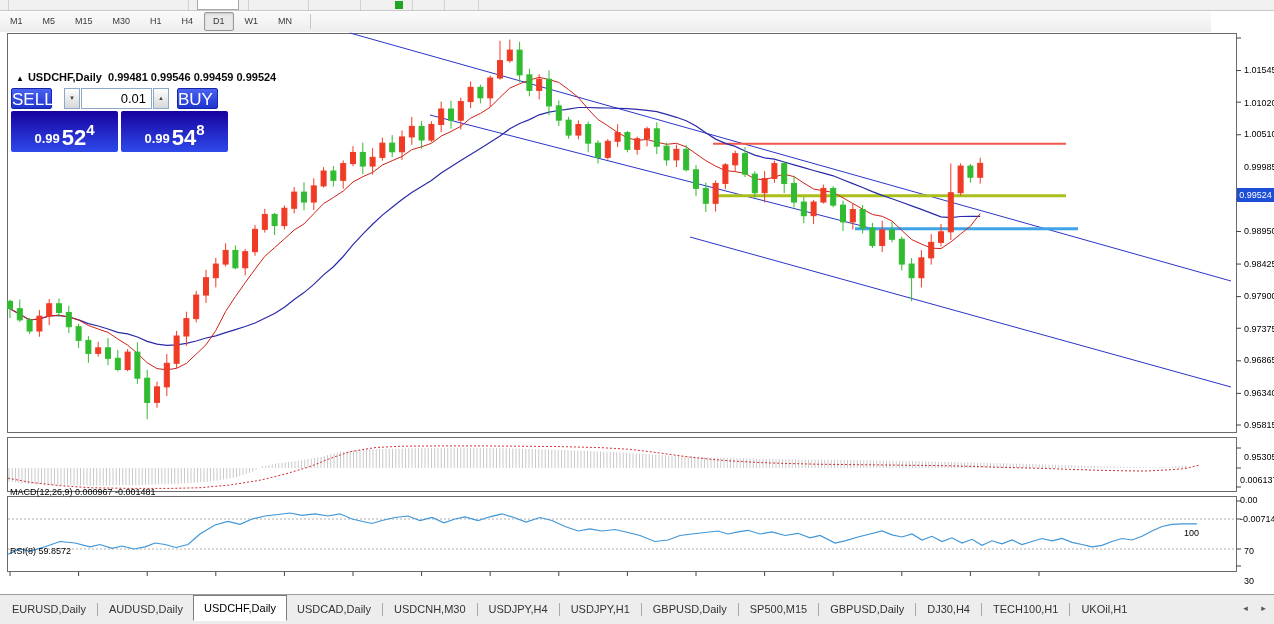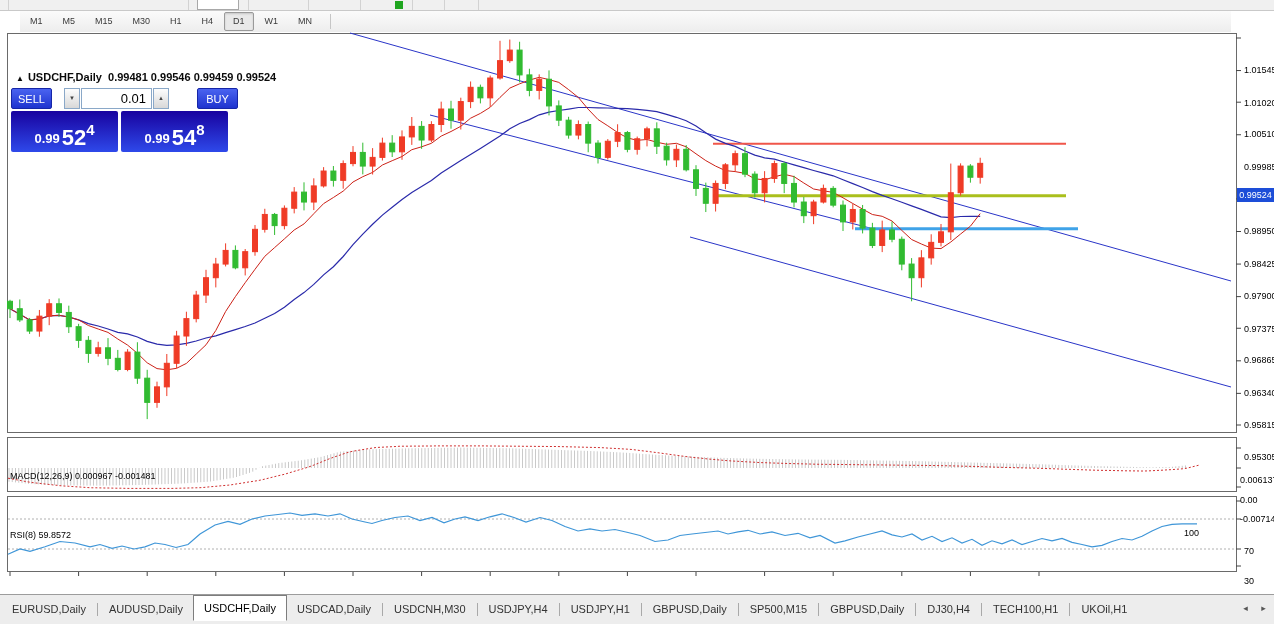--- a/index.html
+++ b/index.html
@@ -5,34 +5,34 @@
   html,body{margin:0;padding:0;background:#d4d0c8;}
   #app{position:relative;width:1274px;height:624px;background:#ffffff;overflow:hidden;
        font-family:"Liberation Sans",sans-serif;-webkit-font-smoothing:none;}
   
   #top-sliver{position:absolute;left:0;top:0;width:1274px;height:10px;background:#f0f0f0;border-bottom:1px solid #c9c9c9;}
   .sliver-sep{position:absolute;top:0;width:1px;height:10px;background:#d2d2d2;}
   #sliver-box{position:absolute;left:197px;top:0;width:40px;height:9px;background:#fff;border:1px solid #a8a8a8;border-top:none;}
   #sliver-green{position:absolute;left:395px;top:1px;width:8px;height:8px;background:#1fa51f;}
   
   #tf-bar{position:absolute;left:0;top:11px;width:1211px;height:21px;background:linear-gradient(#fbfbfb,#ededed);
-          display:flex;align-items:center;border-bottom:1px solid #d8d8d8;margin-left:20px;}
+          display:flex;align-items:center;border-bottom:1px solid #d8d8d8;}
   .tf-btn{height:17px;line-height:17px;padding:0 8px;margin:0 1px;font-size:9px;color:#3a3a3a;
           border:1px solid transparent;border-radius:2px;}
   .tf-btn.active{background:#e9e9e9;border:1px solid #9a9a9a;box-shadow:inset 0 1px 2px rgba(0,0,0,.15);}
   .tf-sep{width:1px;height:15px;background:#c6c6c6;margin:0 8px;}
   
   #chart-region{position:absolute;left:0;top:32px;width:1274px;height:562px;background:#fff;}
   #chart-svg{position:absolute;left:0;top:0;}
-  .panel-label{position:absolute;font-size:9px;color:#000;white-space:nowrap;}
+  .panel-label{position:absolute;font-size:9px;color:#000;white-space:nowrap;margin-top:16px;}
   #chart-title{position:absolute;left:16px;top:39px;font-size:11px;font-weight:bold;color:#0a0a0a;white-space:nowrap;}
   #chart-title .tri{font-size:8px;margin-right:4px;}
   
-  .tw-btn{position:absolute;width:41px;height:21px;border-radius:2px;color:#fff;font-size:11px;
-          text-align:center;line-height:21px;background:linear-gradient(#4a63f0,#1e34cf);border:1px solid #1626a8;box-sizing:border-box;}
+  .tw-btn{position:absolute;width:41px;height:21px;border-radius:2px;color:#fff;font-size:17px;
+          text-align:left;line-height:21px;background:linear-gradient(#4a63f0,#1e34cf);border:1px solid #1626a8;box-sizing:border-box;}
   .spin{position:absolute;width:16px;height:21px;box-sizing:border-box;background:linear-gradient(#fdfdfd,#d8d8d8);
         border:1px solid #8aa8c8;font-size:6px;color:#444;text-align:center;line-height:19px;}
   #vol-field{position:absolute;left:81px;top:56px;width:71px;height:21px;box-sizing:border-box;border:1px solid #8aa8c8;
              font-size:13px;text-align:right;padding-right:5px;font-family:"Liberation Sans",sans-serif;}
   .price-box{position:absolute;top:79px;width:107px;height:41px;border-radius:2px;color:#fff;
              background:linear-gradient(#18029f,#2e49ea);display:flex;align-items:flex-end;justify-content:center;padding-bottom:3px;box-sizing:border-box;}
   .price-box .p-small{font-size:13px;font-weight:bold;margin-right:2px;line-height:1.45;}
   .price-box .p-big{font-size:22px;font-weight:bold;line-height:0.95;}
   .price-box .p-sup{font-size:15px;font-weight:bold;position:relative;top:-11px;}
   
@@ -713,21 +713,21 @@
       </svg>
 
     <div id="chart-title">
       <span class="tri">▲</span><span>USDCHF,Daily</span>&nbsp;&nbsp;<span>0.99481 0.99546 0.99459 0.99524</span>
     </div>
 
     <div class="tw-btn" style="left:11px;top:56px;">SELL</div>
     <div class="spin" style="left:64px;top:56px;">▼</div>
     <input id="vol-field" value="0.01" style="">
     <div class="spin" style="left:153px;top:56px;">▲</div>
-    <div class="tw-btn" style="left:177px;top:56px;margin-left:20px;">BUY</div>
+    <div class="tw-btn" style="left:177px;top:56px;">BUY</div>
 
     <div class="price-box" style="left:11px;">
       <span class="p-small">0.99</span>
       <span class="p-big">52</span>
       <span class="p-sup">4</span>
     </div>
     <div class="price-box" style="left:121px;">
       <span class="p-small">0.99</span>
       <span class="p-big">54</span>
       <span class="p-sup">8</span>

